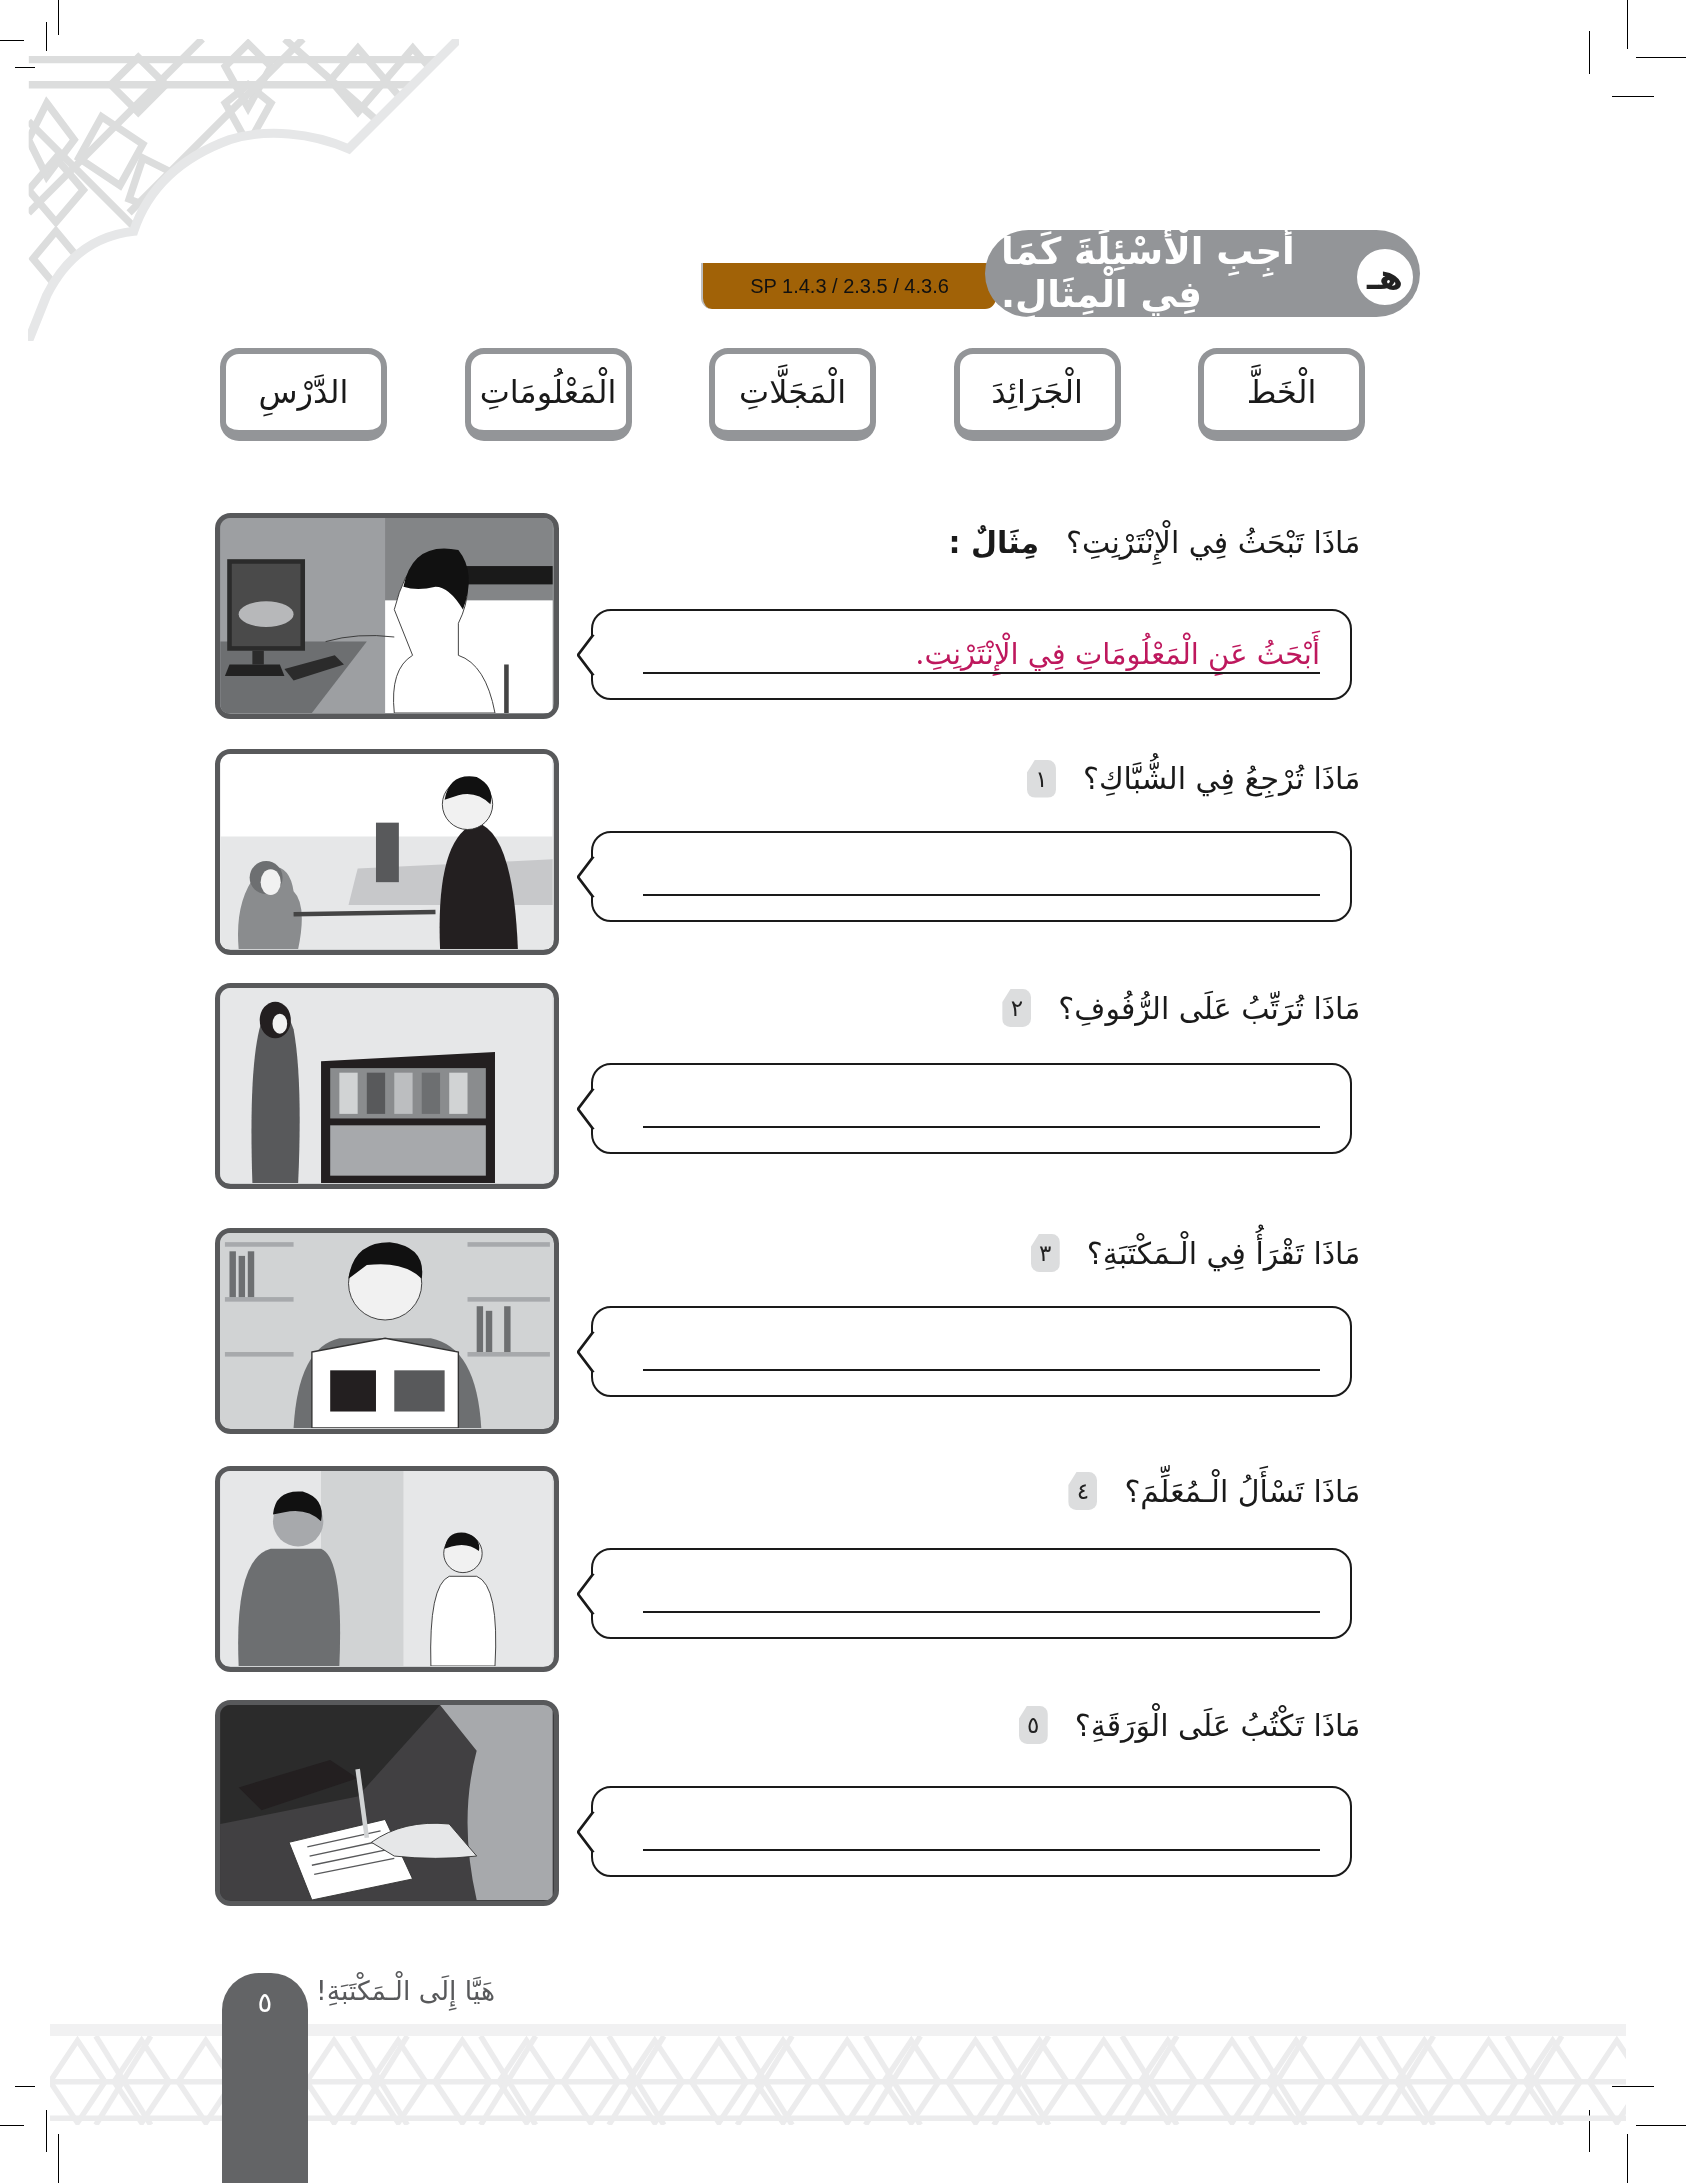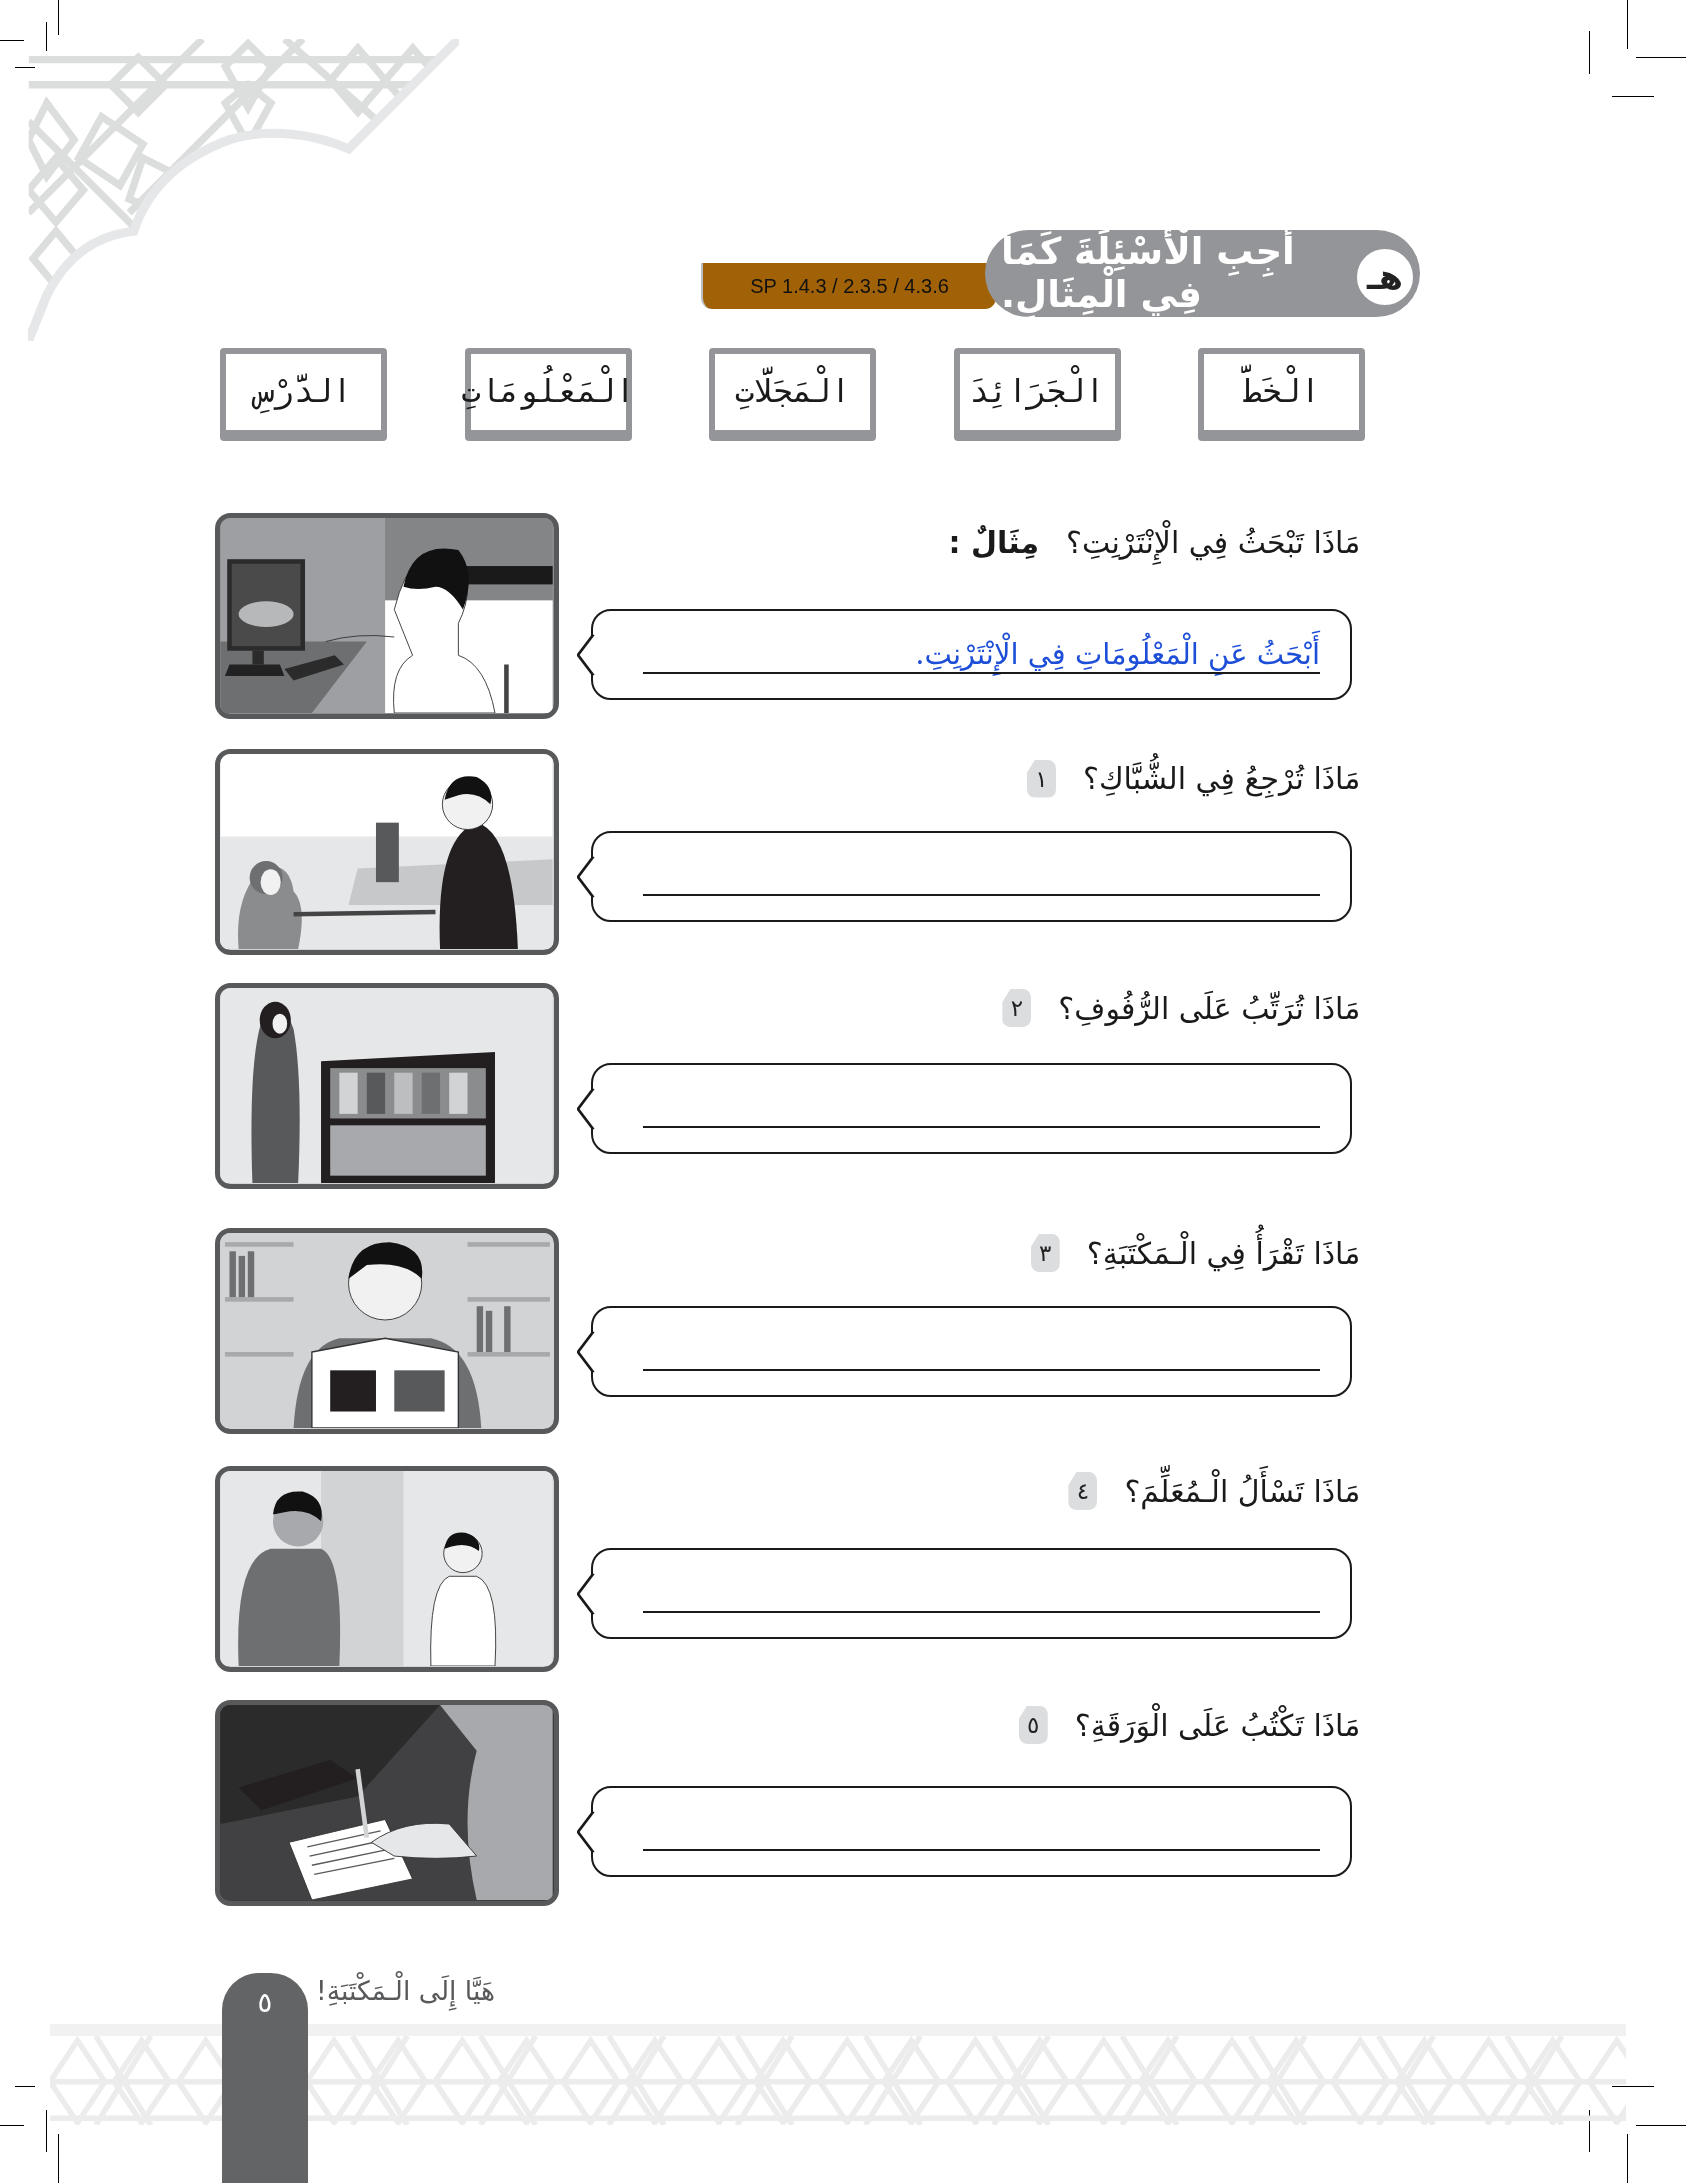--- a/index.html
+++ b/index.html
@@ -9,31 +9,31 @@
   .cm{position:absolute;background:#000;}
   
   .ornament{position:absolute;opacity:1;}
   
   .head-pill{position:absolute;left:985px;top:230px;width:435px;height:87px;background:#939598;border-radius:44px;}
   .head-letter{position:absolute;left:1354px;top:246px;width:62px;height:62px;border-radius:50%;background:#fff;border:3.7px solid #939598;box-sizing:border-box;display:flex;align-items:center;justify-content:center;font-size:35px;font-weight:bold;color:#222;}
   .head-title{position:absolute;left:1001px;top:243px;width:348px;height:60px;color:#fff;font-size:37px;font-weight:bold;display:flex;align-items:center;justify-content:flex-end;text-align:left;}
   .sp-tag{position:absolute;left:701px;top:263px;width:293px;height:46px;background:#a16207;border-radius:0 11px 11px 11px;display:flex;align-items:center;justify-content:center;font-family:"Liberation Sans",sans-serif;font-size:20px;color:#111;border-left:2.7px solid #bcbec0;}
   
   .word-bank{position:absolute;left:220px;top:348px;width:1145px;height:94px;display:flex;flex-direction:row-reverse;justify-content:space-between;}
-  .word-card{width:167px;height:93px;border:6.4px solid #939598;border-bottom-width:11px;border-radius:4px;box-sizing:border-box;background:#fff;display:flex;align-items:center;justify-content:center;font-size:32px;color:#1a1a1a;font-family:Liberation Mono, monospace;}
+  .word-card{width:167px;height:93px;border:6.4px solid #939598;border-bottom-width:11px;border-radius:19px;box-sizing:border-box;background:#fff;display:flex;align-items:center;justify-content:center;font-size:32px;color:#1a1a1a;}
   
   .row{position:absolute;left:215px;width:1159px;}
   .pic{position:absolute;left:0;top:0;width:344px;height:206px;border:5.5px solid #58595b;border-radius:15.6px;box-sizing:border-box;overflow:hidden;background:#d1d3d4;}
   .question{position:absolute;right:13.7px;top:0;height:50px;display:flex;align-items:center;flex-direction:row-reverse;gap:27px;font-size:30px;}
   .num-badge{width:29px;height:38px;background:#dcddde;border-radius:1.8px 8.2px 8.2px 8.2px;display:flex;align-items:center;justify-content:center;font-size:23px;color:#222;clip-path:polygon(28% 0,100% 0,100% 100%,0 100%,0 34%);}
   .q-label{font-weight:bold;}
   .answer-box{position:absolute;left:376px;width:761px;height:91px;border:2.7px solid #1a1a1a;border-radius:20px;box-sizing:border-box;background:#fff;}
   .answer-notch{position:absolute;left:-15.6px;top:50%;width:27.5px;height:41px;transform:translateY(-50%);}
   .answer-line{position:absolute;left:50px;right:30px;bottom:24px;height:2.3px;background:#1a1a1a;}
-  .answer-text{position:absolute;right:30px;bottom:26.6px;font-size:29px;color:#1d4ed8;direction:rtl;white-space:nowrap;}
+  .answer-text{position:absolute;right:30px;bottom:26.6px;font-size:29px;color:#be185d;direction:rtl;white-space:nowrap;}
   
   .page-tab{position:absolute;left:222px;top:1973px;width:86px;height:211px;background:#636466;border-radius:37px 37px 0 0;}
   .page-num{position:absolute;left:222px;top:1986px;width:86px;text-align:center;color:#fff;font-size:27.5px;font-family:"DejaVu Sans",sans-serif;}
   .footer-title{position:absolute;left:312px;top:1975px;width:183px;text-align:right;direction:rtl;font-size:26.6px;color:#58595b;font-family:"DejaVu Sans",sans-serif;}
   .footer-band{position:absolute;left:50px;top:2024px;width:1576px;height:12px;background:#f1f1f2;}
   .footer-pattern{position:absolute;left:50px;top:2036px;width:1576px;height:89px;}
 </style>
 </head>
 <body>
 

